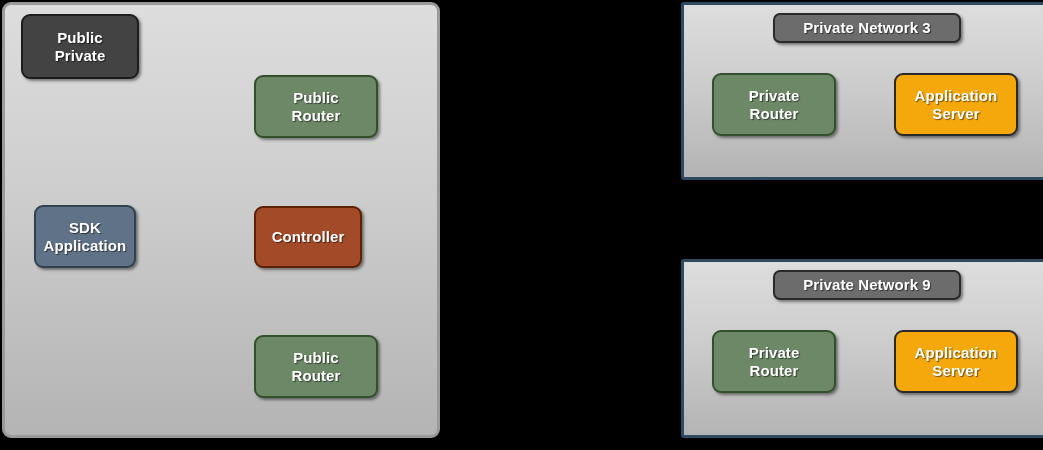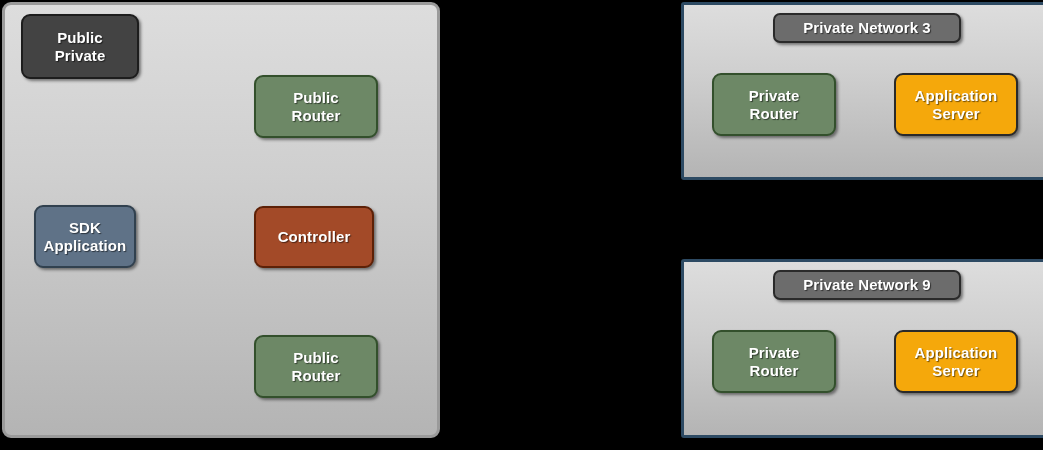--- a/index.html
+++ b/index.html
@@ -86,21 +86,21 @@
     background: #6c6c6c;
     border: 2px solid #2a2a2a;
     border-radius: 7px;
     font-size: 15px;
   }
 
   
   .n-public-internet  { left: 16px;  top: 9px;   width: 118px; height: 65px; }
   .n-public-router-1  { left: 249px; top: 70px;  width: 124px; height: 63px; }
   .n-sdk-application  { left: 29px;  top: 200px; width: 102px; height: 63px; }
-  .n-controller       { left: 249px; top: 201px; width: 120px; height: 62px; }
+  .n-controller       { left: 249px; top: 201px; width: 108px; height: 62px; }
   .n-public-router-2  { left: 249px; top: 330px; width: 124px; height: 63px; }
 
   
   .n-net-label        { left: 50%; transform: translateX(-50%); top: 8px; width: 188px; height: 30px; }
   .n-private-router   { left: 28px;  top: 68px; width: 124px; height: 63px; }
   .n-app-server       { left: 210px; top: 68px; width: 124px; height: 63px; }
 
   .nl { display: block; }
 </style>
 </head>

